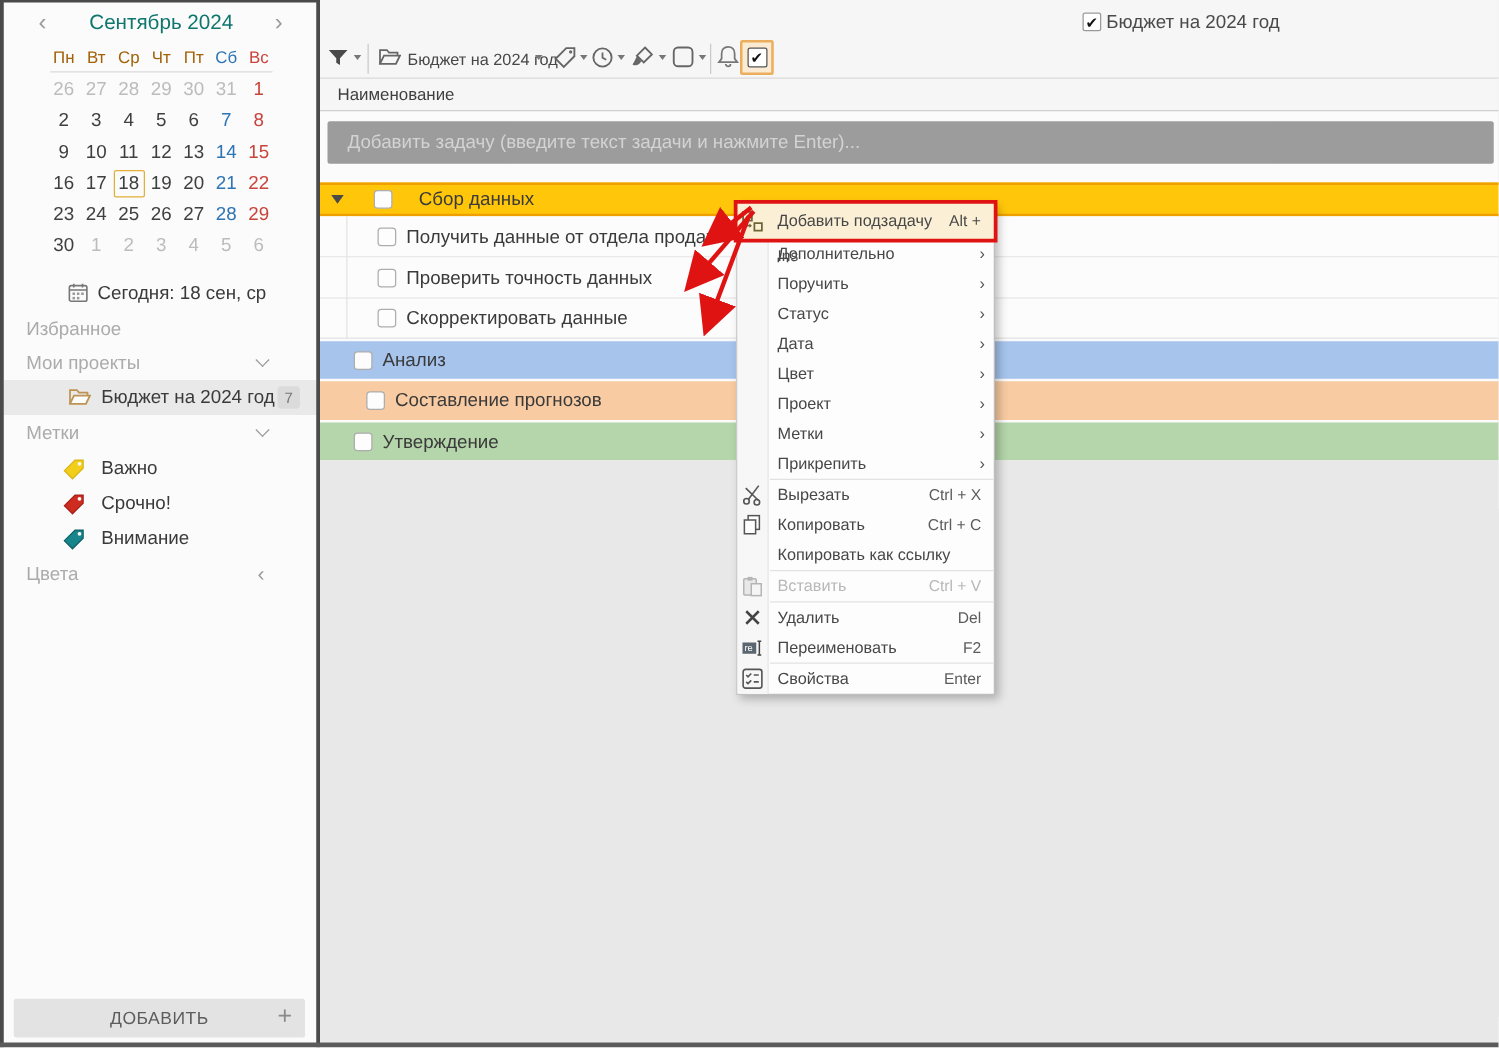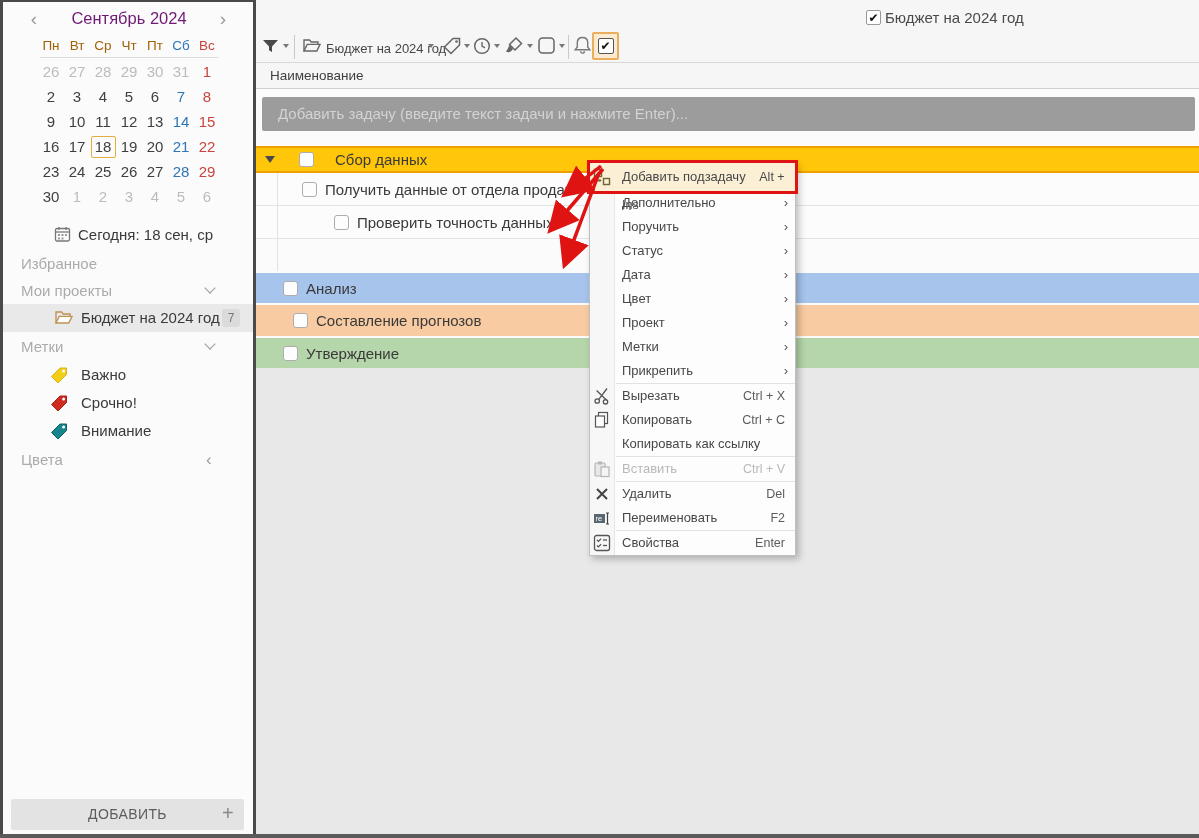--- a/index.html
+++ b/index.html
@@ -10,21 +10,21 @@
 
   
   #frame-left{left:0;top:0;width:3px;height:838px;background:#4a4a4a;z-index:90;}
   #frame-top{left:0;top:0;width:256px;height:2px;background:#4a4a4a;z-index:90;}
   #frame-bottom{left:0;top:834px;width:1199px;height:4px;background:#5a5a5a;z-index:90;}
   #sidebar-divider{left:253px;top:0;width:3px;height:838px;background:#4a4a4a;z-index:80;}
 
   
   #sidebar{left:3px;top:0;width:250px;height:834px;background:#FBFBFB;z-index:10;}
   .cal-nav{top:8px;width:22px;height:22px;font-size:19px;color:#9a9a9a;text-align:center;line-height:22px;cursor:default;}
-  #cal-title{left:35px;top:9px;width:182px;text-align:center;font-size:16.5px;color:#701a75;}
+  #cal-title{left:35px;top:9px;width:182px;text-align:center;font-size:16.5px;color:#0f766e;}
   #cal-weekdays{left:35px;top:36px;width:182px;display:grid;grid-template-columns:repeat(7,26px);}
   .cwd{height:20px;line-height:20px;text-align:center;font-size:13.5px;color:#a16207;}
   .cwd.sat{color:var(--sat,#2E75B6);} .cwd.sun{color:var(--sun,#C9443C);}
   #cal-rule{left:37px;top:57px;width:178px;height:1px;background:#DCDCDC;}
   #cal-grid{left:35px;top:59px;width:182px;display:grid;grid-template-columns:repeat(7,26px);grid-auto-rows:25px;}
   .cday{position:relative;text-align:center;line-height:25px;font-size:15px;color:#3f3f3f;}
   .cday.m{color:#BCBCBC;} .cday.sat{color:var(--sat,#2E75B6);} .cday.sun{color:var(--sun,#C9443C);}
   .cday.today:after{content:"";position:absolute;left:1px;top:2px;width:23px;height:20px;border:1px solid #E2AE3C;border-radius:2px;}
   .side-label{font-size:15px;color:#ABABAB;}
   .side-item-label{font-size:15px;color:#3a3a3a;}
@@ -300,23 +300,27 @@
     <div id="row-parent" class="abs" style="background: rgb(255, 198, 10); gap: 14px;">
       <div class="tri"></div>
       <div class="task-checkbox"></div>
       <div class="ttl">Сбор данных</div>
     </div>
 
     <div class="abs subrow" style="top:173px;">
       <div class="task-checkbox"></div>
       <div class="ttl">Получить данные от отдела продаж</div>
     </div>
-    <div class="abs subrow" style="top:206px;padding-left:32px;">
+    <div class="abs subrow" style="top:206px;">
       <div class="task-checkbox"></div>
       <div class="ttl">Проверить точность данных</div>
+    </div>
+    <div class="abs subrow" style="top:239px;height:32px;">
+      <div class="task-checkbox"></div>
+      <div class="ttl">Скорректировать данные</div>
     </div>
     <div id="indent-line" class="abs"></div>
 
     <div class="abs colrow" style="top: 273px; height: 30px; background: rgb(166, 196, 236);">
       <div class="task-checkbox"></div>
       <div class="ttl">Анализ</div>
     </div>
     <div class="abs colrow" style="top: 305px; height: 31px; background: rgb(248, 203, 162); padding-left: 10px;">
       <div class="task-checkbox"></div>
       <div class="ttl">Составление прогнозов</div>

